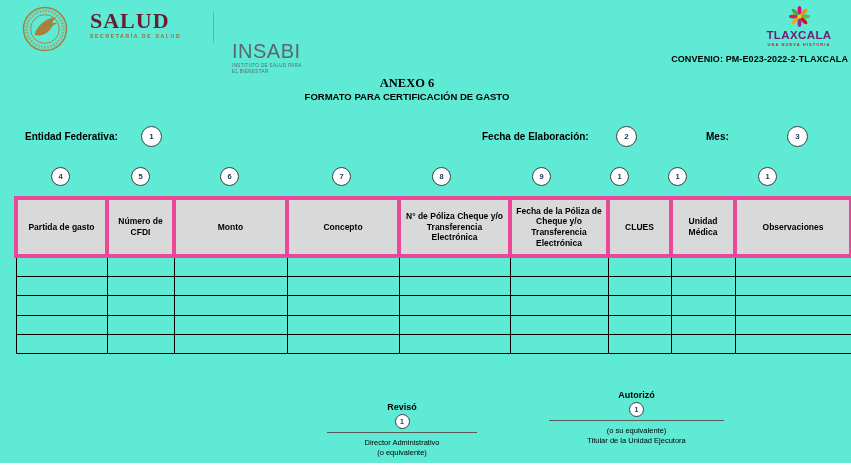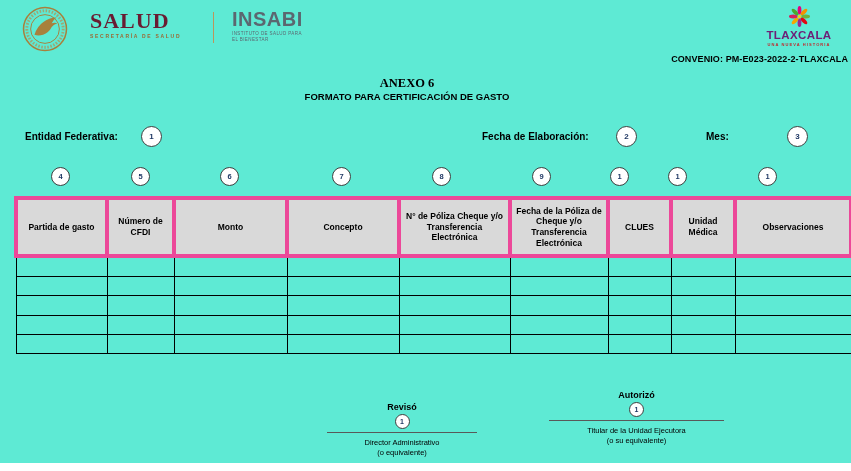--- a/index.html
+++ b/index.html
@@ -7,21 +7,21 @@
         font-family:"Liberation Sans",sans-serif;color:#000;overflow:hidden;}
 
   
   .seal{position:absolute;left:22px;top:6px;width:46px;height:46px;}
   .brand-salud{position:absolute;left:90px;top:11px;}
   .brand-salud .name{font-family:"Liberation Serif",serif;font-weight:bold;font-size:22px;
                      letter-spacing:1px;color:#691c32;line-height:20px;}
   .brand-salud .tag{font-size:5px;font-weight:bold;letter-spacing:1.7px;color:#9a6a35;margin-top:2px;}
   .brand-divider{position:absolute;left:213px;top:12px;width:1px;height:31px;background:#bc955c;}
   .brand-insabi{position:absolute;left:232px;top:10px;}
-  .brand-insabi .name{font-weight:bold;font-size:20px;color:#5b6770;letter-spacing:.5px;line-height:19px;}
+  .brand-insabi .name{font-weight:normal;font-size:20px;color:#5b6770;letter-spacing:.5px;line-height:19px;margin-top:32px;}
   .brand-insabi .tag{font-size:4.5px;color:#5b6770;line-height:5.5px;margin-top:2px;letter-spacing:.4px;}
   .brand-tlax{position:absolute;left:748px;top:5px;width:102px;text-align:center;}
   .flower{display:block;margin:0 auto;width:23px;height:23px;}
   .brand-tlax .name{font-size:11.5px;font-weight:bold;color:#6d2077;letter-spacing:.4px;line-height:12px;margin-top:1px;}
   .brand-tlax .tag{font-size:4px;font-weight:bold;color:#c1272d;letter-spacing:1.1px;margin-top:1px;}
   .convenio{position:absolute;top:54px;right:3px;font-size:9px;font-weight:bold;letter-spacing:.1px;}
 
   
   .doc-title{position:absolute;left:0;top:77px;width:814px;text-align:center;}
   .doc-title .t1{font-family:"Liberation Serif",serif;font-size:12.5px;font-weight:bold;line-height:13px;}
@@ -208,18 +208,18 @@
       <div>Director Administrativo</div>
       <div>(o equivalente)</div>
     </div>
   </div>
   <div class="sig" id="sig-2">
     <div class="sigline">
       <div class="lbl">Autorizó</div>
       <span class="circ s">1</span>
     </div>
     <div class="cap">
+      <div>(o su equivalente)</div>
       <div>Titular de la Unidad Ejecutora</div>
-      <div>(o su equivalente)</div>
     </div>
   </div>
 
 </div>
 
 </body></html>

